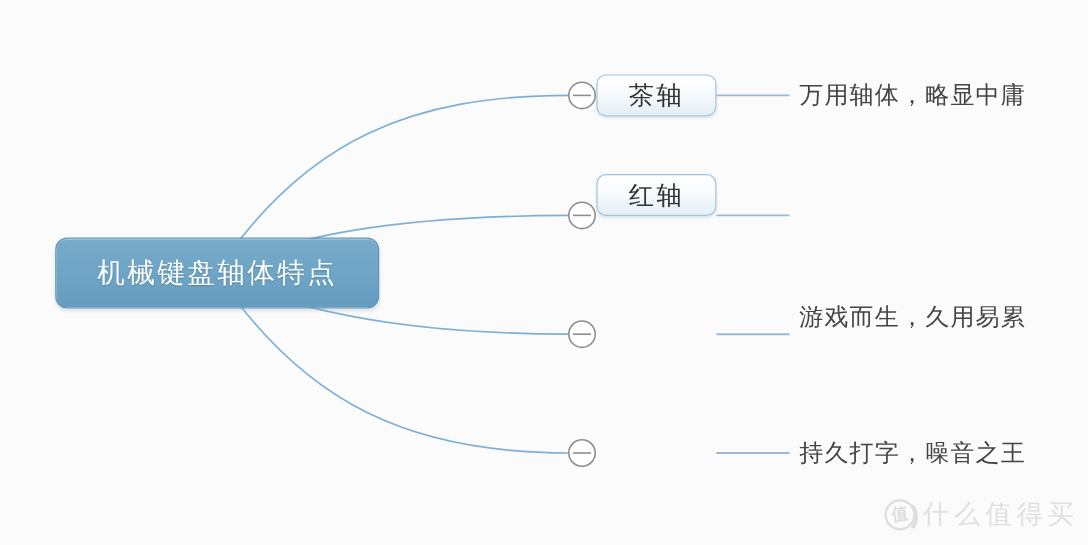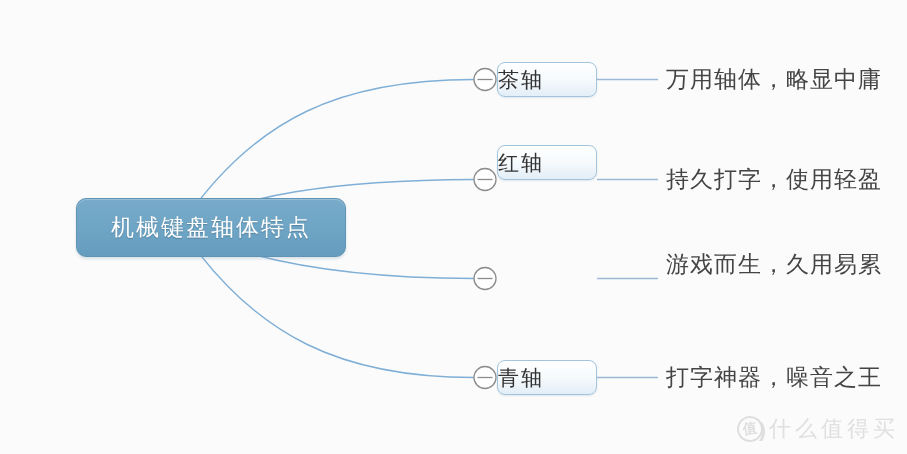--- a/index.html
+++ b/index.html
@@ -11,44 +11,44 @@
     overflow:hidden;
   }
   svg.links{position:absolute;left:0;top:0;z-index:1;}
   .root-node{
     position:absolute;left:46px;top:198px;width:268px;height:57px;
     z-index:2;
     background:linear-gradient(180deg,#79abca 0%,#6fa5c5 45%,#669dbf 100%);
     border:1px solid #6094b6;
     border-radius:10px;
     box-shadow:0 2px 3px rgba(120,150,170,0.25), inset 0 1px 0 rgba(255,255,255,0.25);
-    display:flex;align-items:center;justify-content:center;margin-left:30px;
+    display:flex;align-items:center;justify-content:center;
   }
   .root-node .label{
     color:#ffffff;font-size:23px;font-weight:500;letter-spacing:2px;
     text-shadow:0 1px 1px rgba(40,70,90,0.35);
     white-space:nowrap;
   }
   .branch-node{
     position:absolute;left:497px;width:100px;height:35px;
     z-index:2;
     background:linear-gradient(180deg,#ffffff 0%,#f6fafd 50%,#e3eef7 100%);
     border:1.5px solid #a3c4dd;
     border-radius:8px;
     box-shadow:0 1px 2px rgba(140,170,195,0.25);
-    display:flex;align-items:center;
+    display:flex;align-items:center;justify-content:center;
     box-sizing:border-box;
   }
   .branch-node .label{
     color:#333333;font-size:21px;letter-spacing:2px;white-space:nowrap;
   }
   .branch-desc{
     position:absolute;left:666px;height:35px;z-index:2;
     display:flex;align-items:center;
-    color:#444444;font-size:23px;letter-spacing:1px;white-space:nowrap;
+    color:#444444;font-size:20px;letter-spacing:1px;white-space:nowrap;
   }
   .watermark{
     position:absolute;left:737px;top:414px;z-index:3;
     display:flex;align-items:center;
     color:#dedede;
   }
   .wm-logo{
     width:22px;height:22px;border:2px solid #dedede;border-radius:50%;
     display:flex;align-items:center;justify-content:center;
     font-size:14px;font-weight:700;transform:rotate(-8deg);
@@ -94,28 +94,24 @@
   <div class="root-node">
     <span class="label">机械键盘轴体特点</span>
   </div>
 
   <div class="branch-node" style="top:62px">
     <span class="label">茶轴</span>
   </div>
   <div class="branch-node" style="top:145px">
     <span class="label">红轴</span>
   </div>
-  <div class="branch-node" style="top:360px">
-    <span class="label">青轴</span>
-  </div>
 
   <div class="branch-desc" style="top:62px">万用轴体，略显中庸</div>
-  <div class="branch-desc" style="top:162px">持久打字，使用轻盈</div>
   <div class="branch-desc" style="top:247px">游戏而生，久用易累</div>
-  <div class="branch-desc" style="top:360px">打字神器，噪音之王</div>
+  <div class="branch-desc" style="top:360px">持久打字，噪音之王</div>
 
   <div class="watermark">
     <span class="wm-logo">值</span>
     <span class="wm-paren">)</span>
     <span class="wm-text">什么值得买</span>
   </div>
 
 </div>
 
 </body></html>

